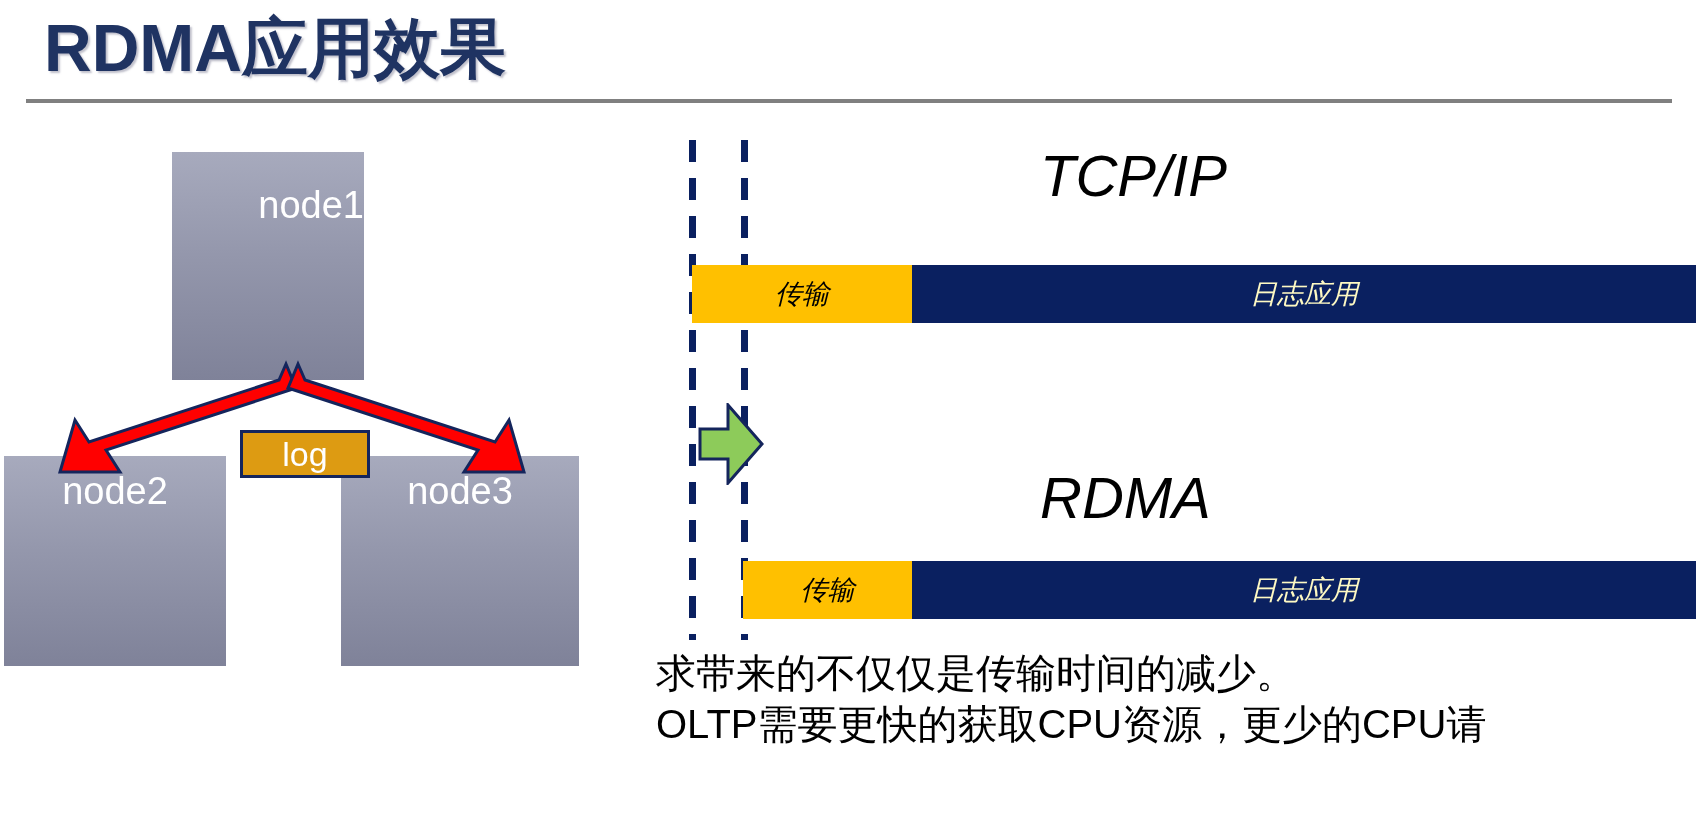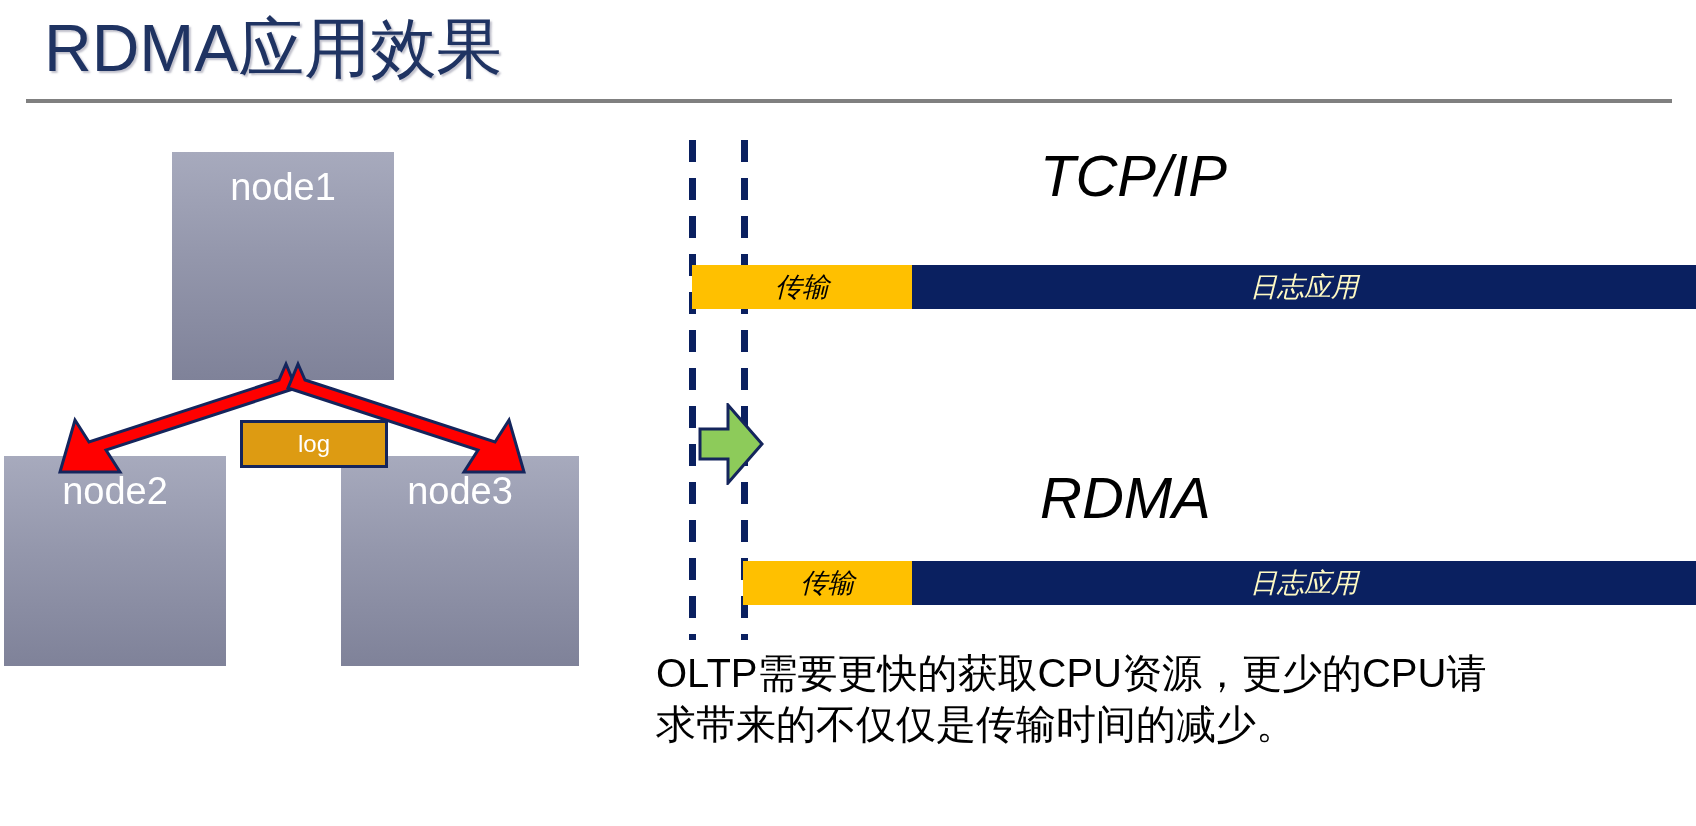--- a/index.html
+++ b/index.html
@@ -16,21 +16,21 @@
   }
 
   
   #slide-title {
     position: absolute;
     left: 44px;
     top: 4px;
     font-size: 66px;
     line-height: 88px;
     color: #1f3362;
-    font-weight: 400;
+    font-weight: 700;
     letter-spacing: 0px;
     white-space: nowrap;
     text-shadow: 2px 2px 2px rgba(140,140,160,0.55);
   }
   #title-rule {
     position: absolute;
     left: 26px;
     top: 99px;
     width: 1646px;
     height: 4px;
@@ -49,49 +49,50 @@
     position: absolute;
     background: linear-gradient(to bottom, #a7aabd 0%, #9497ac 45%, #7f8299 100%);
     color: #ffffff;
     font-size: 38px;
     text-align: center;
     box-sizing: border-box;
   }
   #node1-box {
     left: 172px;
     top: 32px;
-    width: 222px;
+    width: 192px;
     height: 228px;
-    padding-top: 14px;
+    padding-top: 32px;
+    text-align: right;
   }
   #node2-box {
     left: 4px;
     top: 336px;
     width: 222px;
     height: 210px;
     padding-top: 14px;
   }
   #node3-box {
     left: 341px;
     top: 336px;
     width: 238px;
     height: 210px;
     padding-top: 14px;
   }
   #log-box {
     position: absolute;
     left: 240px;
-    top: 300px;
-    width: 148px;
+    top: 310px;
+    width: 130px;
     height: 48px;
     background: #dd9b12;
     border: 3px solid #14255c;
     box-sizing: border-box;
     color: #ffffff;
-    font-size: 24px;
+    font-size: 34px;
     line-height: 42px;
     text-align: center;
   }
   #arrow-svg {
     position: absolute;
     left: 0;
     top: 0;
     width: 620px;
     height: 530px;
   }
@@ -124,21 +125,21 @@
     color: #000000;
     font-size: 58px;
     line-height: 64px;
     white-space: nowrap;
   }
   #tcpip-label { left: 420px; top: 24px; }
   #rdma-label  { left: 420px; top: 318px; margin-top: 28px; }
 
   .timing-bar {
     position: absolute;
-    height: 44px;
+    height: 58px;
     display: flex;
     align-items: center;
   }
   #tcpip-bar { left: 72px; top: 145px; width: 1004px; }
   #rdma-bar  { left: 123px; top: 441px; width: 953px; }
 
   .seg-transfer {
     background: #ffc000;
     color: #000000;
     height: 100%;
@@ -232,15 +233,15 @@
 
   <div class="proto-label" id="rdma-label">RDMA</div>
 
   <div class="timing-bar" id="rdma-bar">
     <div class="seg-transfer">传输</div>
     <div class="seg-app">日志应用</div>
   </div>
 </div>
 
 <div id="caption">
+  <span id="caption-line-2">求带来的不仅仅是传输时间的减少。</span>
   <span id="caption-line-1">OLTP需要更快的获取CPU资源，更少的CPU请</span>
-  <span id="caption-line-2">求带来的不仅仅是传输时间的减少。</span>
 </div>
 
 </body></html>

